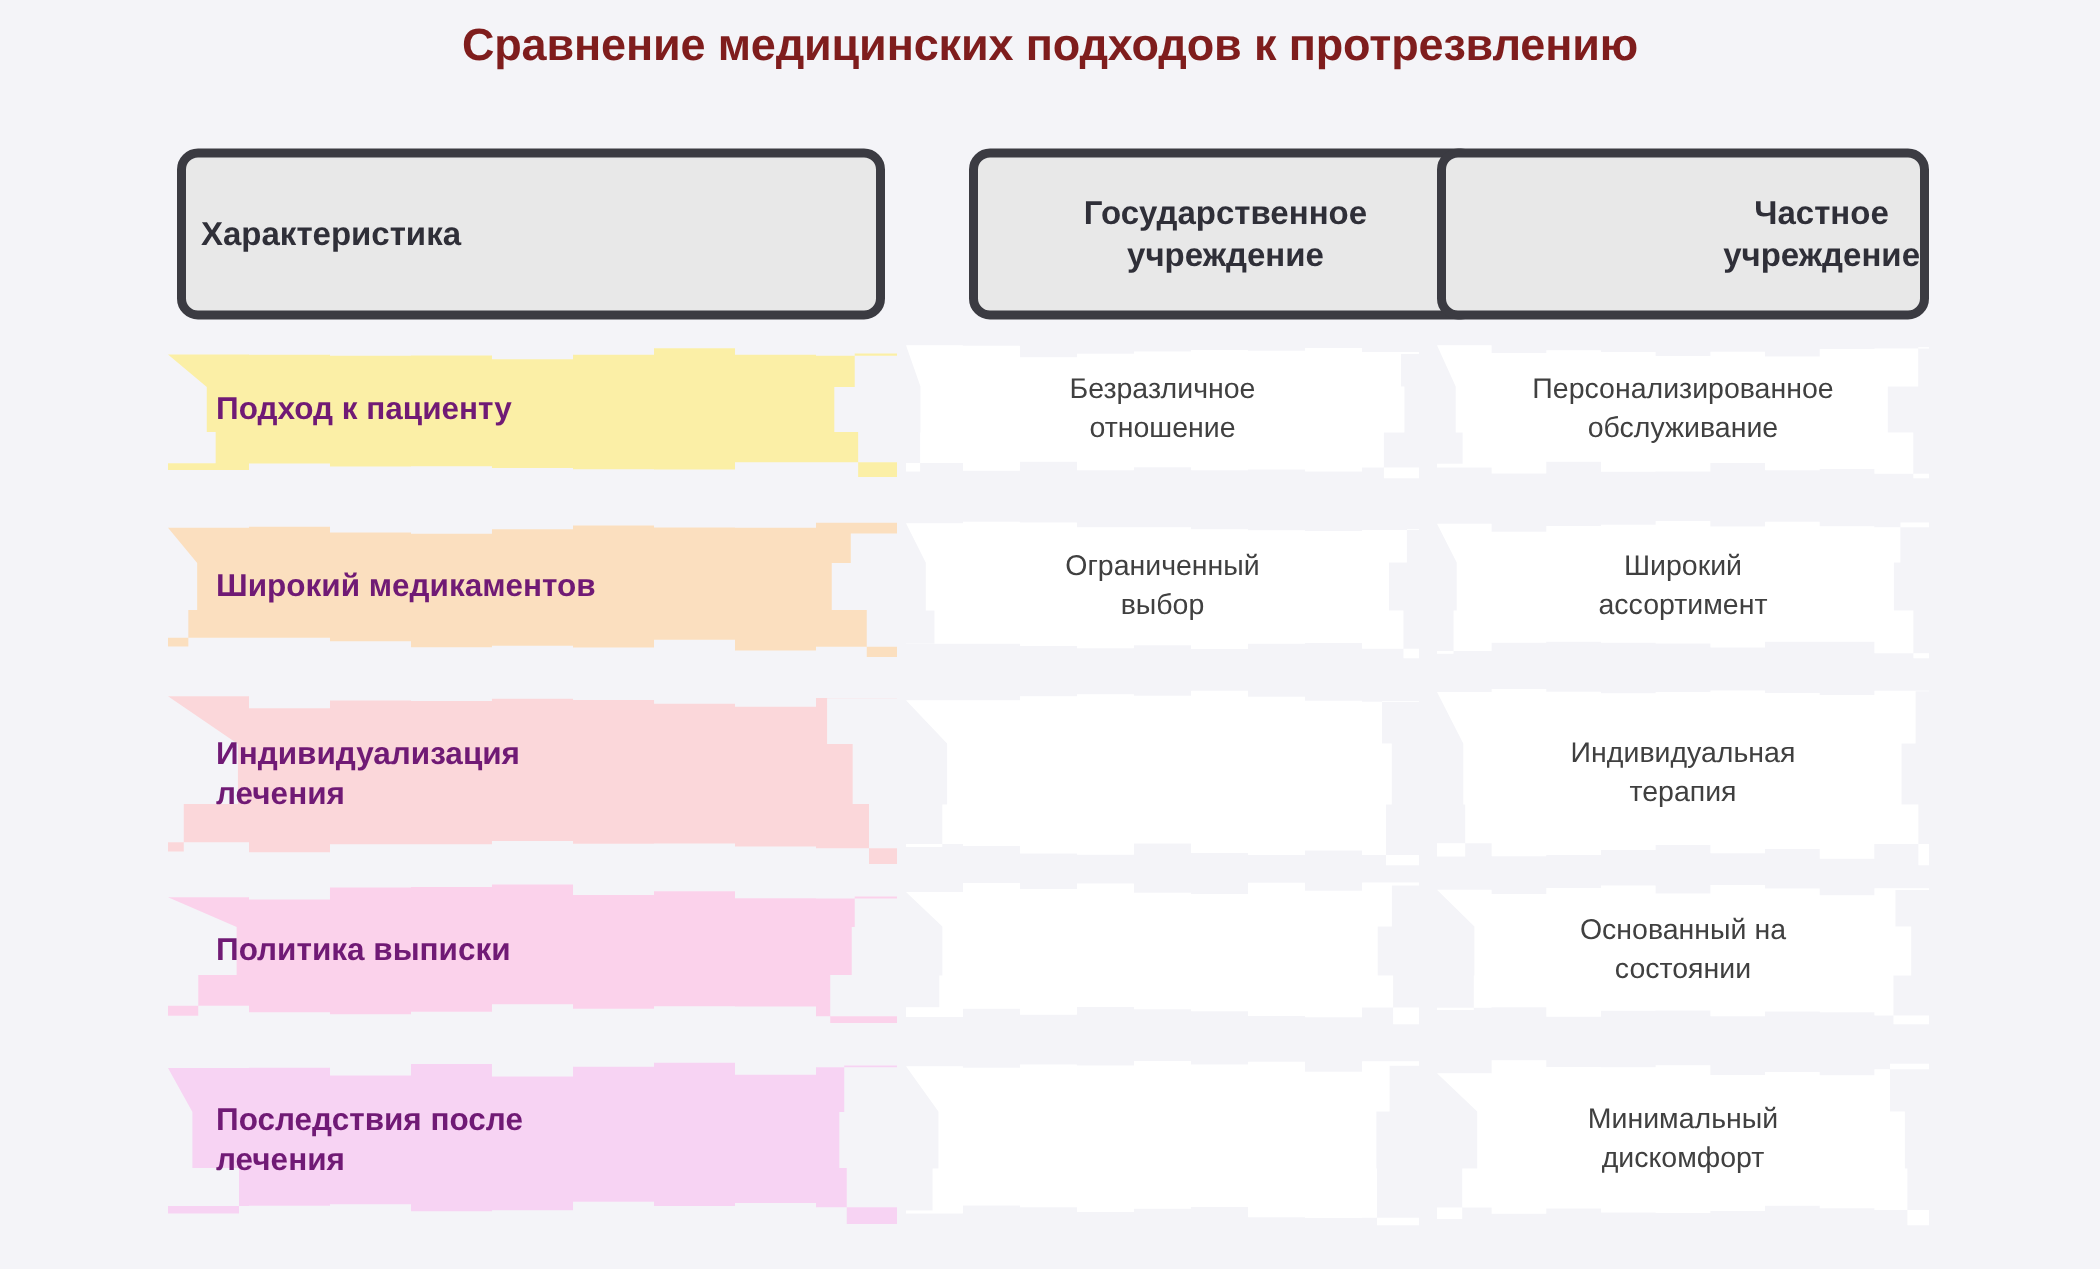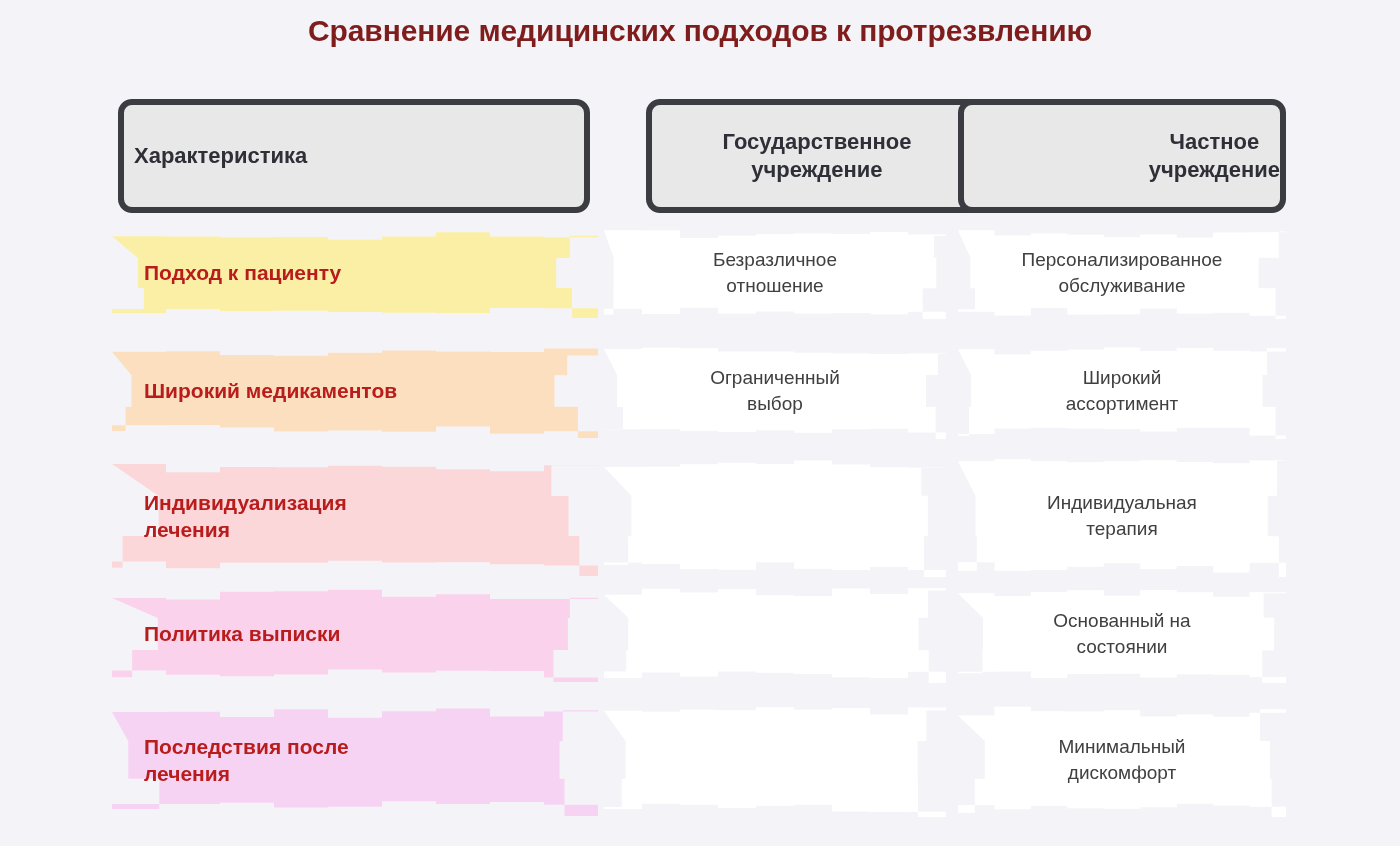--- a/index.html
+++ b/index.html
@@ -107,21 +107,21 @@
     top: 4px;
     width: 486px;
     height: calc(100% - 8px);
     z-index: 0;
   }
   .cell-label .ltxt {
     position: relative;
     z-index: 2;
     font-weight: bold;
     font-size: 21px;
-    color: #b91c1c;
+    color: #701a75;
     line-height: 1.3;
     white-space: pre-line;
   }
 
   
   .cell-data {
     position: absolute;
     top: 0;
     height: 100%;
     display: flex;

